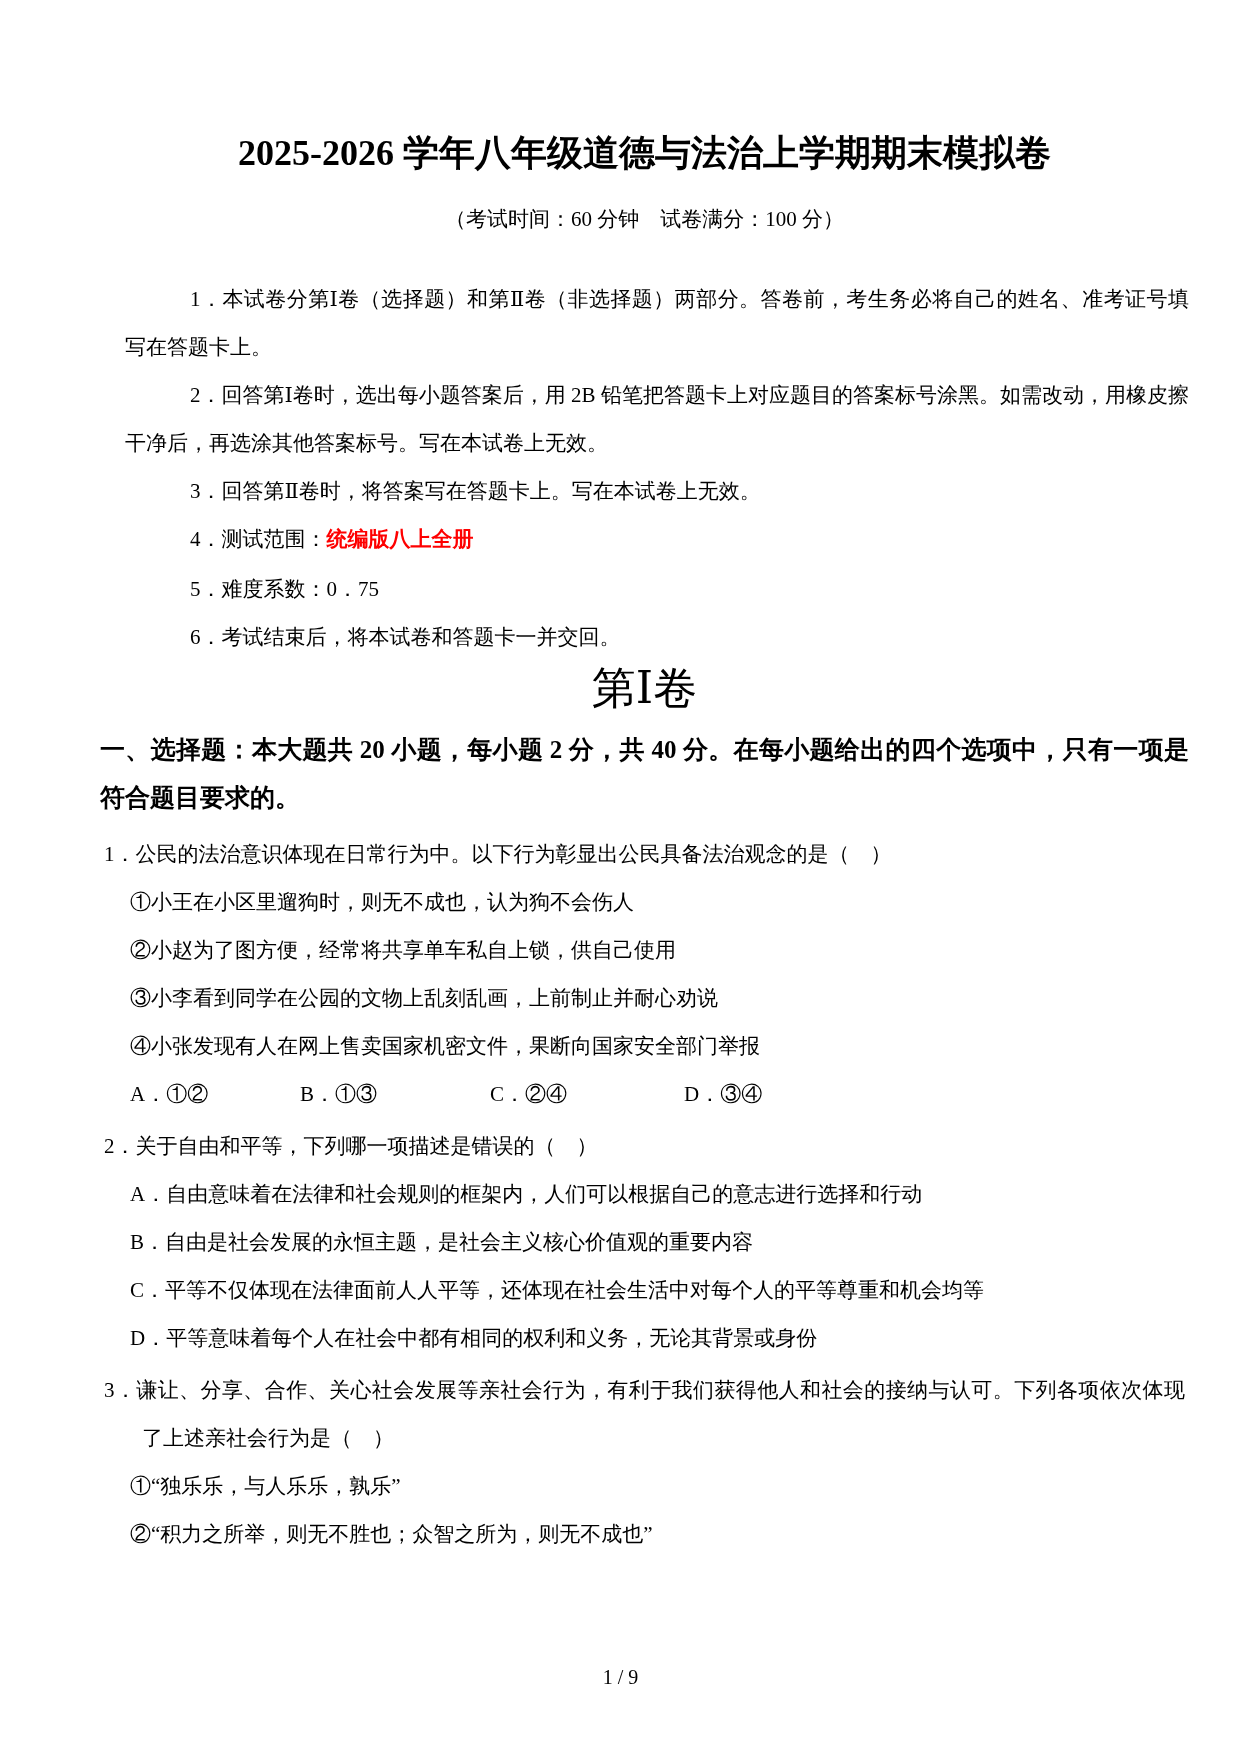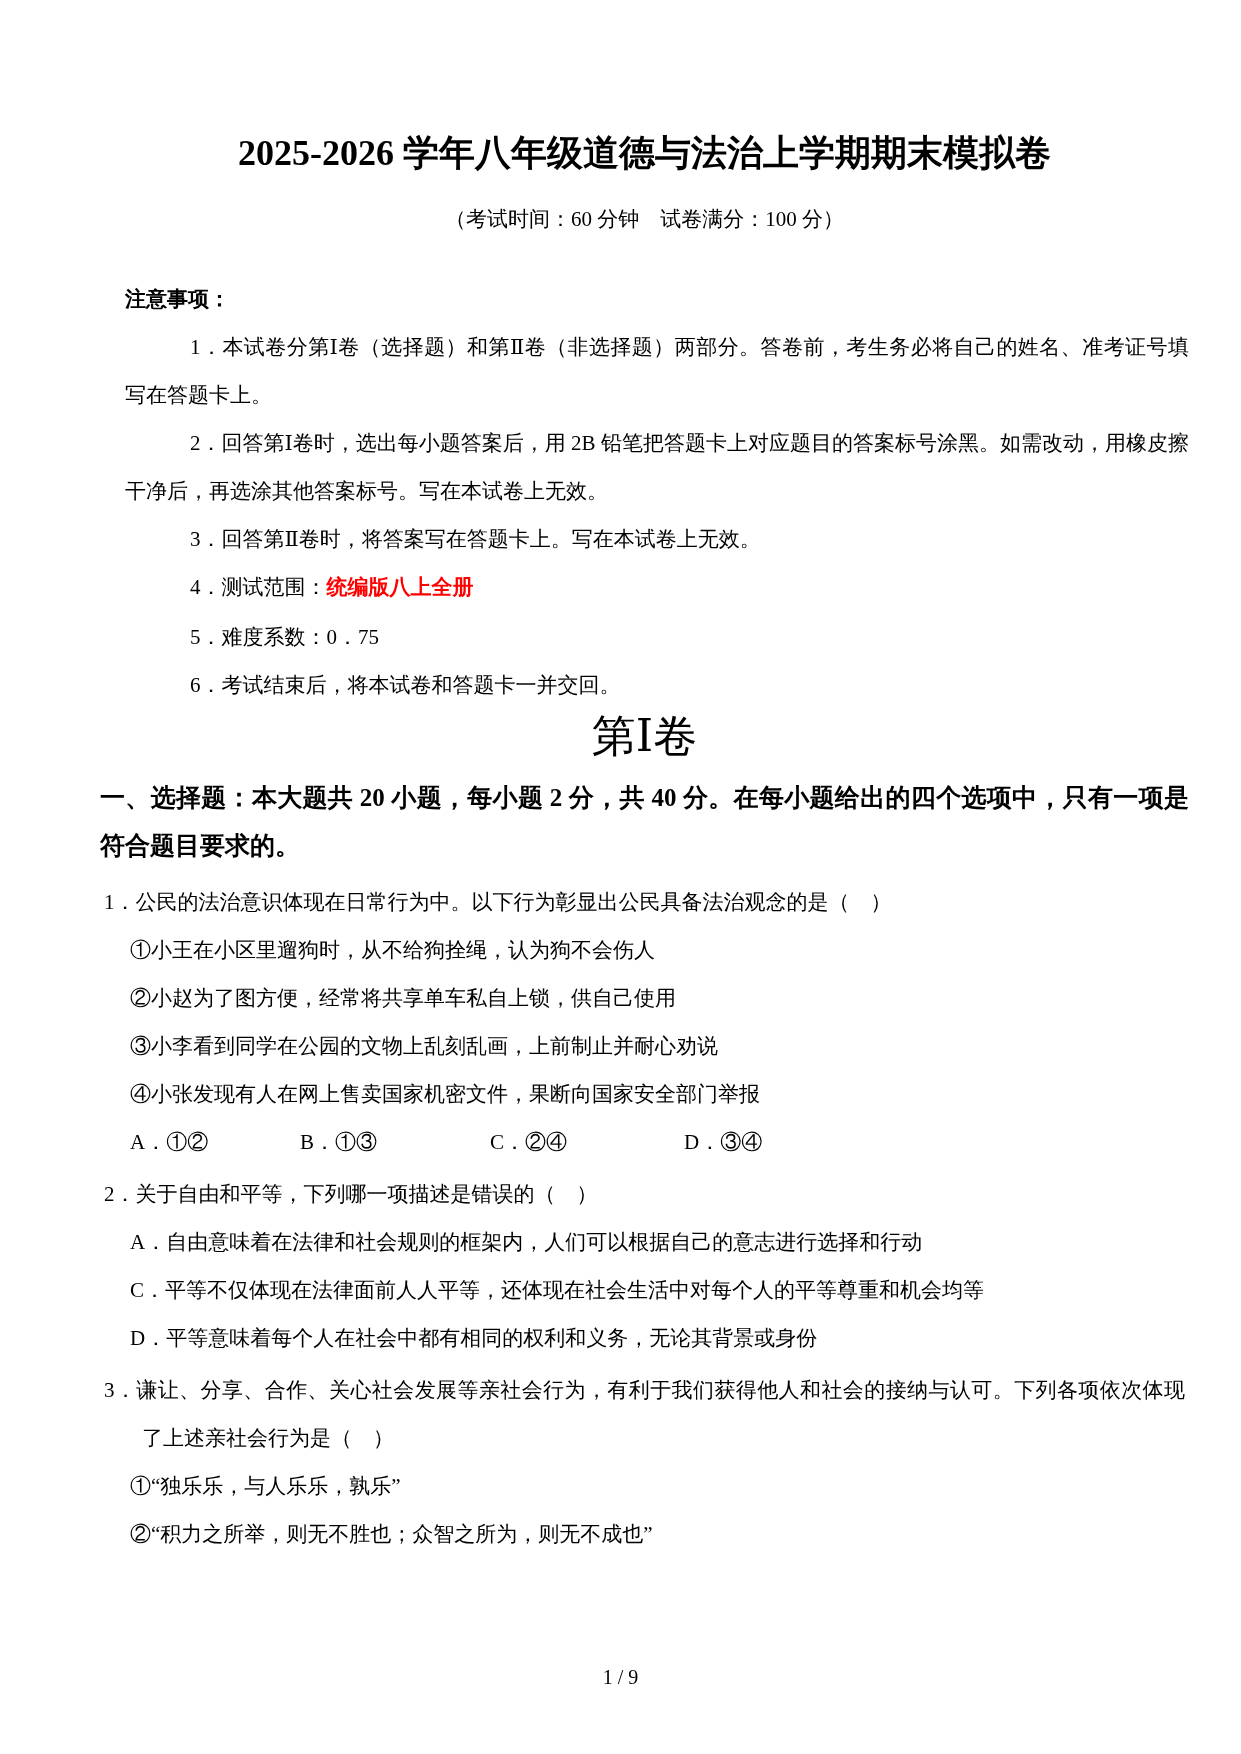--- a/index.html
+++ b/index.html
@@ -60,49 +60,49 @@
 </style>
 </head>
 <body>
 
 <div class="page">
 
   <h1 class="title">2025-2026 学年八年级道德与法治上学期期末模拟卷</h1>
   <p class="subtitle">（考试时间：60 分钟　试卷满分：100 分）</p>
 
   <section class="notices">
-    <p class="notices-heading">注意事项：</p>
     <p class="notice">1．本试卷分第Ⅰ卷（选择题）和第Ⅱ卷（非选择题）两部分。答卷前，考生务必将自己的姓名、准考证号填写在答题卡上。</p>
     <p class="notice">2．回答第Ⅰ卷时，选出每小题答案后，用 2B 铅笔把答题卡上对应题目的答案标号涂黑。如需改动，用橡皮擦干净后，再选涂其他答案标号。写在本试卷上无效。</p>
     <p class="notice">3．回答第Ⅱ卷时，将答案写在答题卡上。写在本试卷上无效。</p>
     <p class="notice"><span>4．测试范围：</span><span class="highlight">统编版八上全册</span></p>
     <p class="notice">5．难度系数：0．75</p>
     <p class="notice">6．考试结束后，将本试卷和答题卡一并交回。</p>
   </section>
 
   <h2 class="part-heading">第Ⅰ卷</h2>
 
   <p class="section-intro">一、选择题：本大题共 20 小题，每小题 2 分，共 40 分。在每小题给出的四个选项中，只有一项是符合题目要求的。</p>
 
   <div class="questions">
 
     <div class="question">
       <p class="stem">1．公民的法治意识体现在日常行为中。以下行为彰显出公民具备法治观念的是（　）</p>
-      <p class="sub">①小王在小区里遛狗时，从不给狗拴绳，认为狗不会伤人</p>
+      <p class="sub">①小王在小区里遛狗时，则无不成也，认为狗不会伤人</p>
       <p class="sub">②小赵为了图方便，经常将共享单车私自上锁，供自己使用</p>
       <p class="sub">③小李看到同学在公园的文物上乱刻乱画，上前制止并耐心劝说</p>
       <p class="sub">④小张发现有人在网上售卖国家机密文件，果断向国家安全部门举报</p>
       <div class="choices">
         <span class="choice">A．①②</span><span class="choice">B．①③</span><span class="choice">C．②④</span><span class="choice">D．③④</span>
       </div>
     </div>
 
     <div class="question">
       <p class="stem">2．关于自由和平等，下列哪一项描述是错误的（　）</p>
       <p class="sub">A．自由意味着在法律和社会规则的框架内，人们可以根据自己的意志进行选择和行动</p>
+      <p class="sub">B．自由是社会发展的永恒主题，是社会主义核心价值观的重要内容</p>
       <p class="sub">C．平等不仅体现在法律面前人人平等，还体现在社会生活中对每个人的平等尊重和机会均等</p>
       <p class="sub">D．平等意味着每个人在社会中都有相同的权利和义务，无论其背景或身份</p>
     </div>
 
     <div class="question">
       <p class="stem">3．谦让、分享、合作、关心社会发展等亲社会行为，有利于我们获得他人和社会的接纳与认可。下列各项依次体现了上述亲社会行为是（　）</p>
       <p class="sub">①“独乐乐，与人乐乐，孰乐”</p>
       <p class="sub">②“积力之所举，则无不胜也；众智之所为，则无不成也”</p>
     </div>
 

